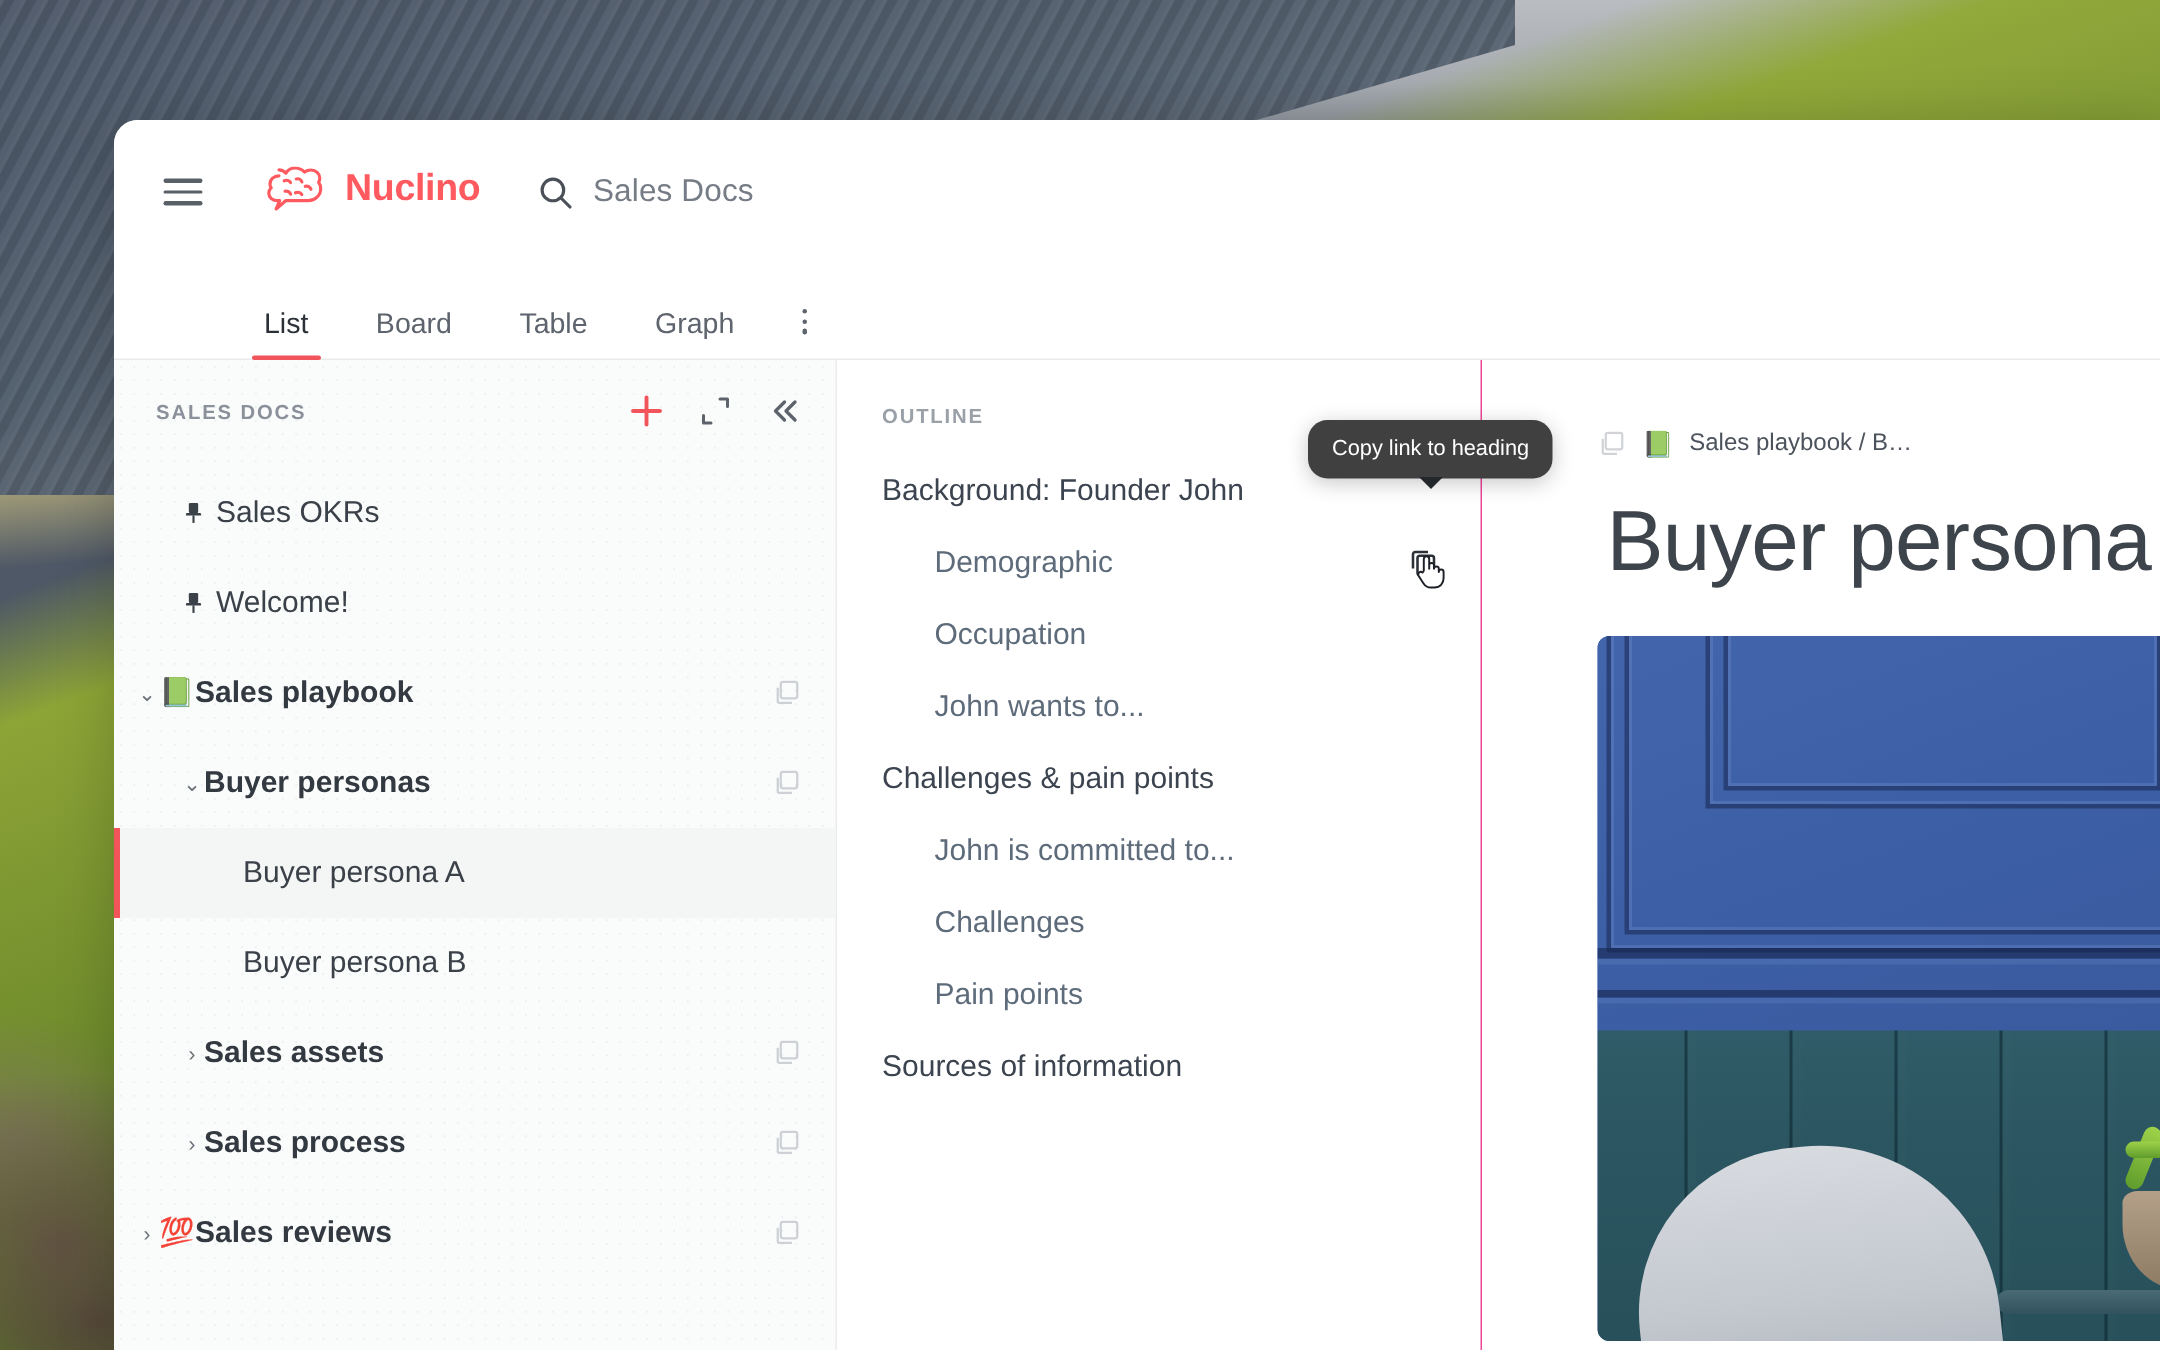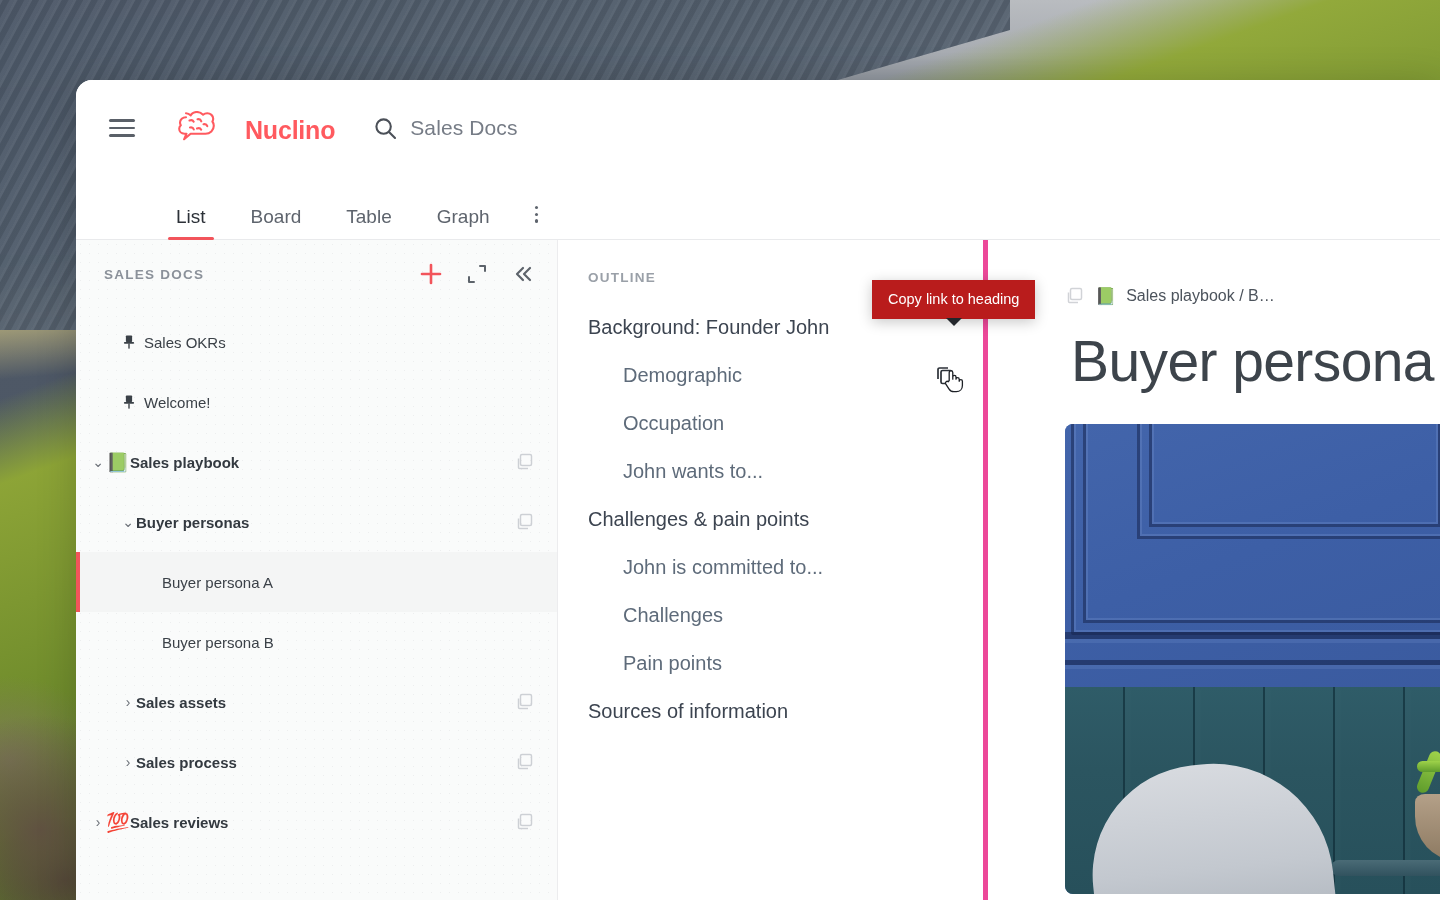--- a/index.html
+++ b/index.html
@@ -75,21 +75,21 @@
   }
   .hamburger {
     width: 26px; height: 18px;
     display: flex; flex-direction: column; justify-content: space-between;
     cursor: pointer;
     flex: 0 0 auto;
   }
   .hamburger i { display: block; height: 2.6px; background: #5a6068; border-radius: 2px; }
 
   #brand {
-    display: flex; align-items: flex-end; gap: 24px;
+    display: flex; align-items: flex-start; gap: 9px;
     margin-left: 42px;
     cursor: pointer;
   }
   #brand .logo-mark { width: 44px; height: 34px; flex: 0 0 auto; }
   #brand .logo-text {
     font-size: 25px; font-weight: bold; color: #ff5a5f; letter-spacing: -0.2px;
   }
 
   #searchbox {
     display: flex; align-items: center; gap: 13px;
@@ -166,40 +166,40 @@
     padding-right: 22px;
     cursor: pointer;
   }
   .nav-item .twisty {
     width: 16px; flex: 0 0 16px;
     font-size: 14px; color: #6b7078; line-height: 1;
     display: flex; align-items: center; justify-content: center;
   }
   .nav-item .emoji { font-size: 19px; width: 24px; flex: 0 0 24px; text-align: center; line-height: 1; }
   .nav-item .pin { width: 22px; flex: 0 0 22px; display: flex; align-items: center; justify-content: flex-start; }
-  .nav-item .label { font-size: 15px; color: #3b4148; white-space: nowrap; }
+  .nav-item .label { font-size: 20px; color: #3b4148; white-space: nowrap; }
   .nav-item .label.bold { font-weight: bold; color: #333940; }
   .nav-item .dupe { margin-left: auto; width: 20px; height: 20px; opacity: 0.9; }
   .nav-item.selected { background: #f4f5f5; }
   .nav-item.selected::before {
     content: ""; position: absolute; left: 0; top: 0; bottom: 0;
     width: 4px; background: #f2545b;
   }
 
   .lvl0 { padding-left: 14px; }
   .lvl0-pin { padding-left: 46px; }
   .lvl1 { padding-left: 44px; }
   .lvl2 { padding-left: 86px; }
 
   
   #outline {
     width: 430px;
     flex: 0 0 430px;
     background: #fff;
-    border-right: 5px solid #ec4899;
+    border-right: 1px solid #ec4899;
     position: relative;
     padding-top: 30px;
   }
   #outline-title {
     font-size: 13.5px; font-weight: bold; letter-spacing: 1.25px;
     color: #9aa0a8; text-transform: uppercase;
     padding-left: 30px; margin-bottom: 18px;
   }
   .ol-row {
     position: relative;
@@ -214,25 +214,25 @@
   .ol-row.h2 { padding-left: 65px; }
   .ol-copy {
     position: absolute; right: 27px; top: 50%; transform: translateY(-50%);
     width: 22px; height: 22px; cursor: pointer;
   }
 
   
   #tooltip {
     position: absolute;
     left: 314px; top: 40px;
-    background: #b91c1c;
+    background: #404040;
     color: #ffffff;
     font-size: 14.5px;
     padding: 11px 16px 12px;
-    border-radius: 0;
+    border-radius: 13px;
     white-space: nowrap;
     box-shadow: 0 3px 14px rgba(0,0,0,0.22);
     z-index: 40;
   }
   #tooltip::after {
     content: "";
     position: absolute; left: 50%; bottom: -7px; transform: translateX(-50%);
     border-left: 8px solid transparent;
     border-right: 8px solid transparent;
     border-top: 8px solid #23262b;

